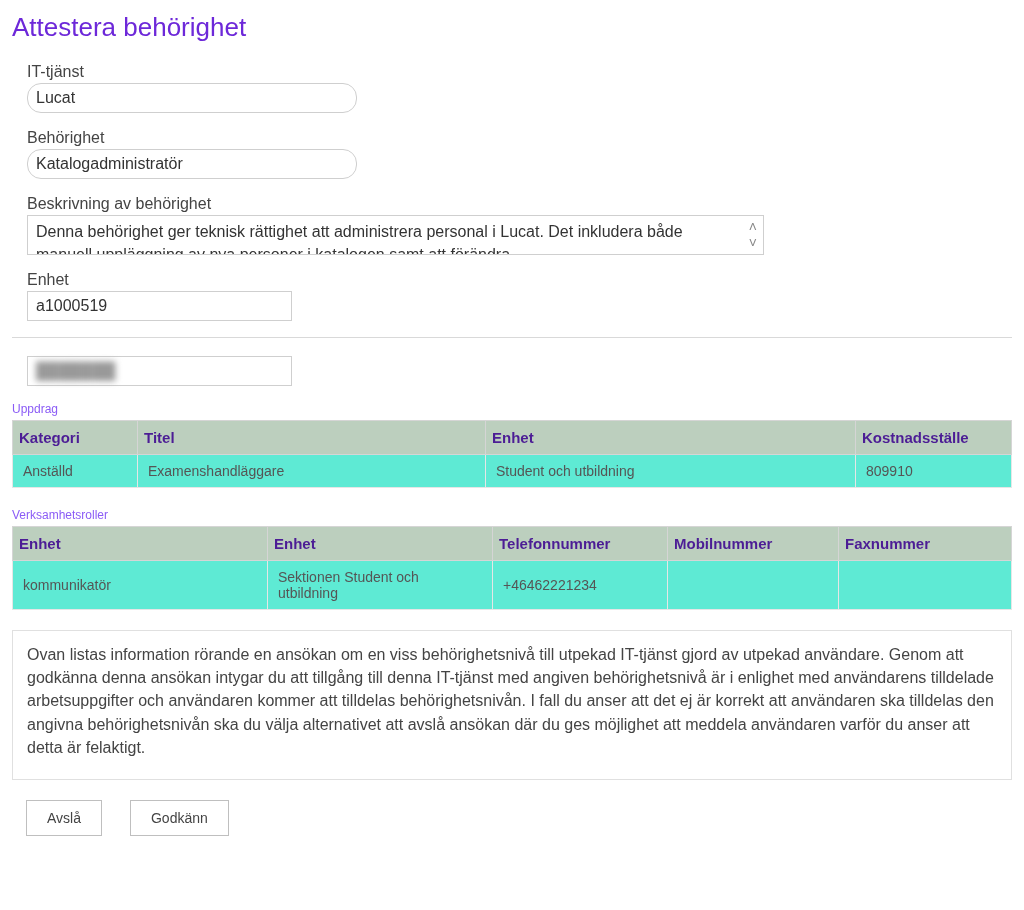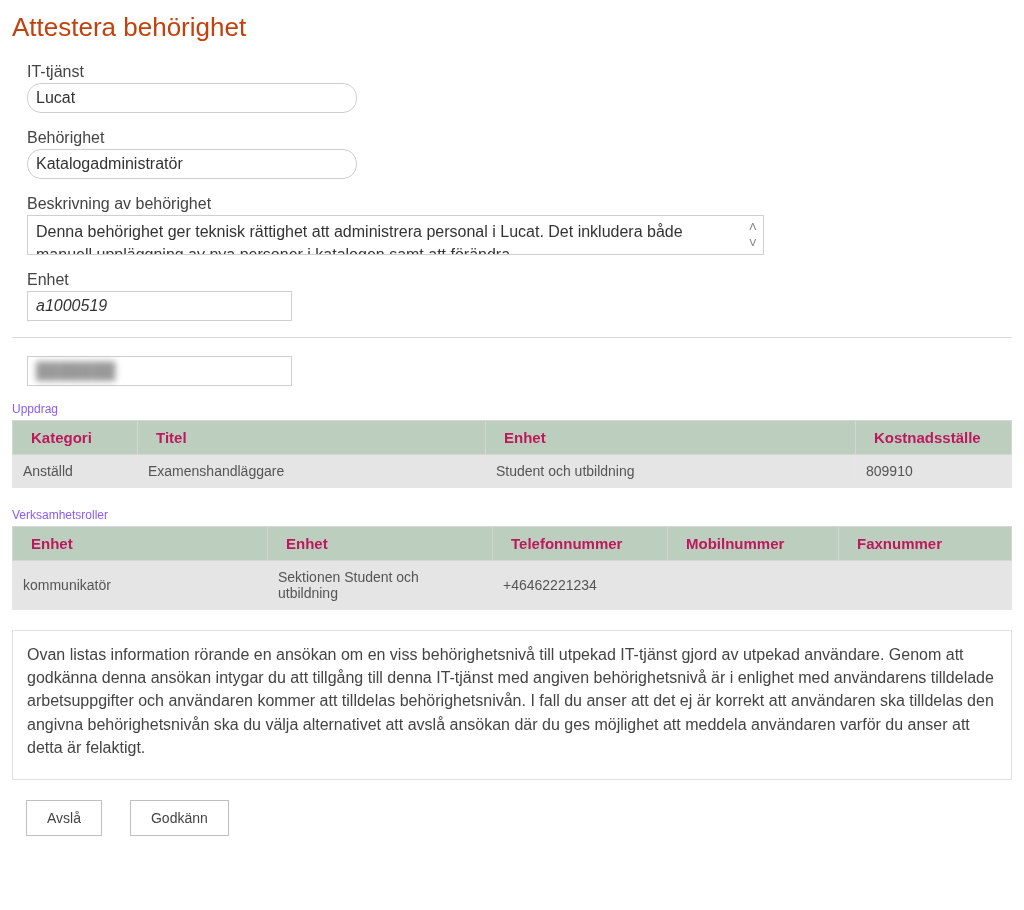--- a/index.html
+++ b/index.html
@@ -6,42 +6,42 @@
     body {
       font-family: "Segoe UI", Arial, sans-serif;
       background: #fff;
       color: #444;
       padding: 12px;
       width: 1024px;
     }
     .page-title {
       font-size: 26px;
       font-weight: 300;
-      color: #c2410c;
+      color: #6d28d9;
       margin-bottom: 20px;
     }
     .field-group { margin-bottom: 16px; margin-left: 15px; }
     .field-label {
       font-size: 16px;
       color: #444;
       margin-bottom: 2px;
       display: block;
     }
     .input-box {
       border: 1px solid #cfcfcf;
       padding: 4px 8px;
       font-size: 16px;
       color: #333;
       background: #fff;
       min-height: 30px;
       display: flex;
       align-items: center;
     }
     .input-small { width: 330px; border-radius: 14px; }
-    .input-med { width: 265px; font-style: italic; }
+    .input-med { width: 265px; }
     .textarea-box {
       width: 737px;
       position: relative;
       border: 1px solid #cfcfcf;
       padding: 4px 26px 4px 8px;
       font-size: 16px;
       color: #333;
       line-height: 1.45;
       height: 40px;
       overflow: hidden;
@@ -73,29 +73,29 @@
       margin-bottom: 4px;
       display: block;
     }
     table {
       width: 100%;
       border-collapse: collapse;
       margin-bottom: 20px;
     }
     thead th {
       background: #bccfbe;
-      color: #be185d;
+      color: #4c1d95;
       font-weight: 600;
       text-align: left;
-      padding: 8px 18px;
+      padding: 8px 6px;
       border: 1px solid #d5d5d5;
       font-size: 15px;
     }
     tbody td {
-      background: #e5e5e5;
+      background: #5eead4;
       padding: 8px 10px;
       border: 1px solid #e6e6e6;
       font-size: 14px;
       color: #555;
     }
     .info-box {
       border: 1px solid #e0e0e0;
       padding: 12px 14px;
       font-size: 16px;
       color: #444;

